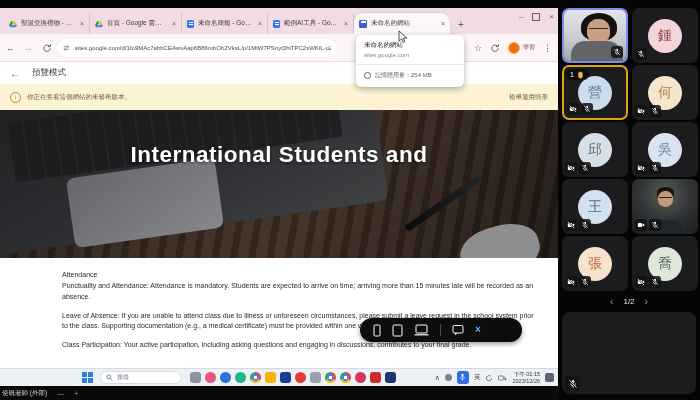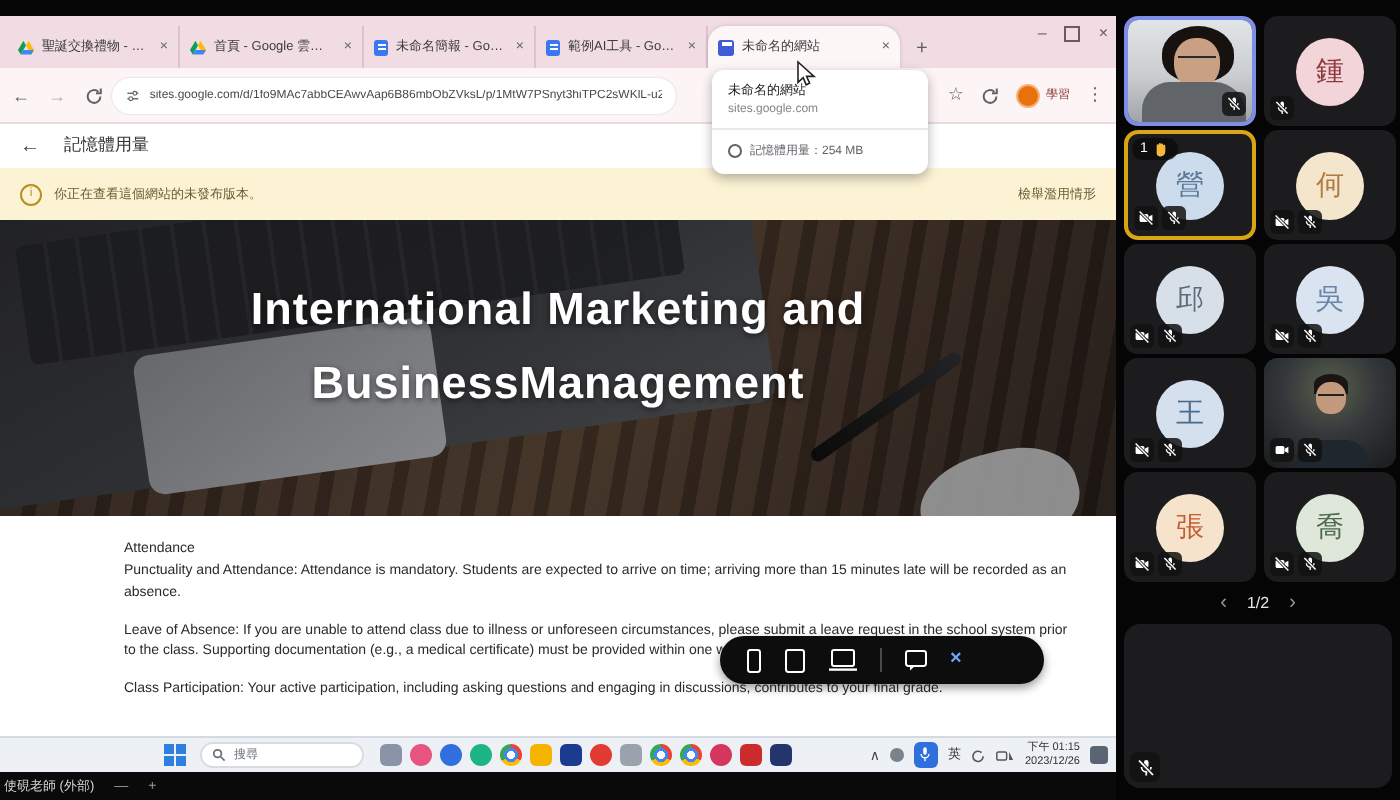--- a/index.html
+++ b/index.html
@@ -207,40 +207,39 @@
       <div class="tt2">sites.google.com</div>
       <div class="sep"></div>
       <div class="mem">
         <span class="speedo"></span>
         <span>記憶體用量：254 MB</span>
       </div>
     </div>
 
     <div class="previewbar">
       <span class="pv-arrow">←</span>
-      <span class="pv-label">記憶體用量</span>
+      <span class="pv-label">預覽模式</span>
     </div>
 
     <div class="banner">
       <span class="info-circ">i</span>
       <span class="banner-msg">你正在查看這個網站的未發布版本。</span>
       <span class="banner-link">檢舉濫用情形</span>
     </div>
 
     <div class="hero">
       <div class="grain"></div>
       <div class="laptop"></div>
       <div class="keys"></div>
       <div class="touchpad"></div>
       <div class="pen"></div>
       <div class="mouse"></div>
       <div class="shade"></div>
       <div class="hero-title">
-        <div>International Marketing and</div>
-        <div>BusinessManagement</div>
+        <div>International Students and</div>
       </div>
     </div>
 
     <div class="content">
       <div class="ctext">
         <p class="h">Attendance</p>
         <p>Punctuality and Attendance: Attendance is mandatory. Students are expected to arrive on time; arriving more than 15 minutes late will be recorded as an absence.</p>
         <p>Leave of Absence: If you are unable to attend class due to illness or unforeseen circumstances, please submit a leave request in the school system prior to the class. Supporting documentation (e.g., a medical certificate) must be provided within one week.</p>
         <p>Class Participation: Your active participation, including asking questions and engaging in discussions, contributes to your final grade.</p>
       </div>

